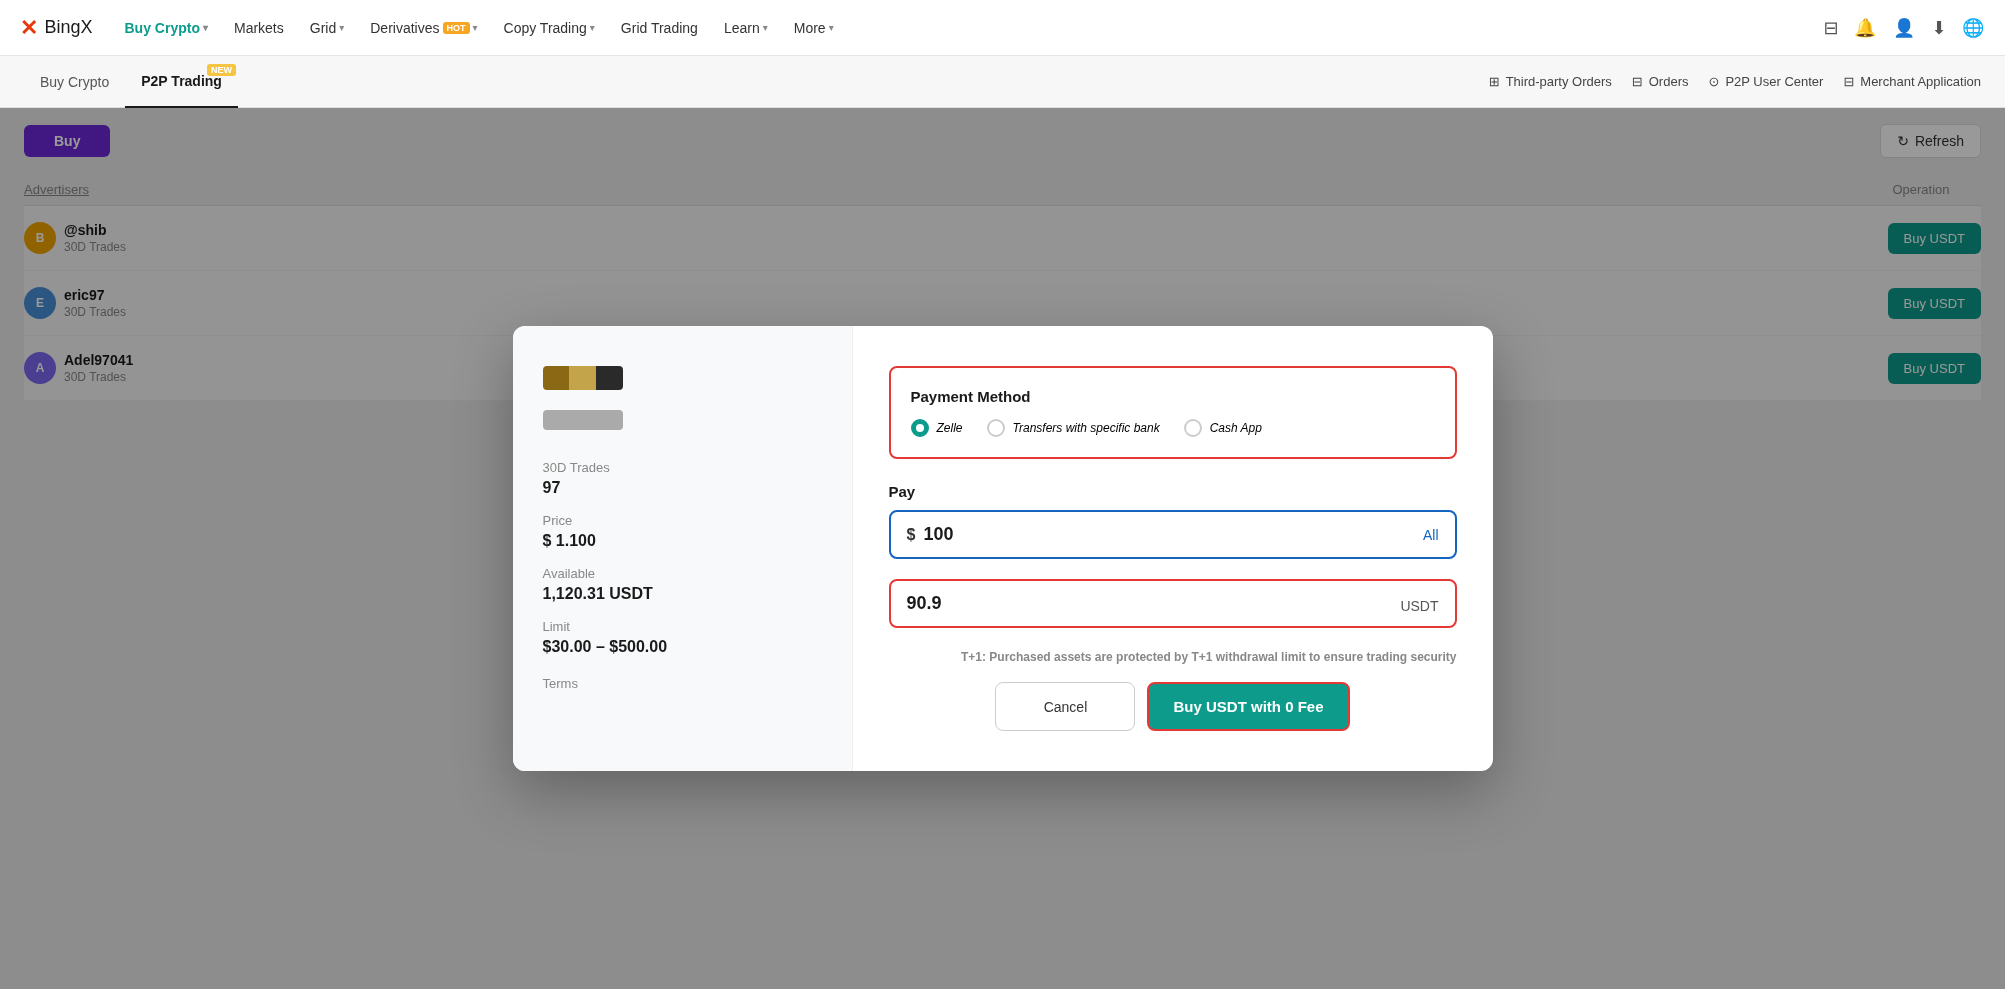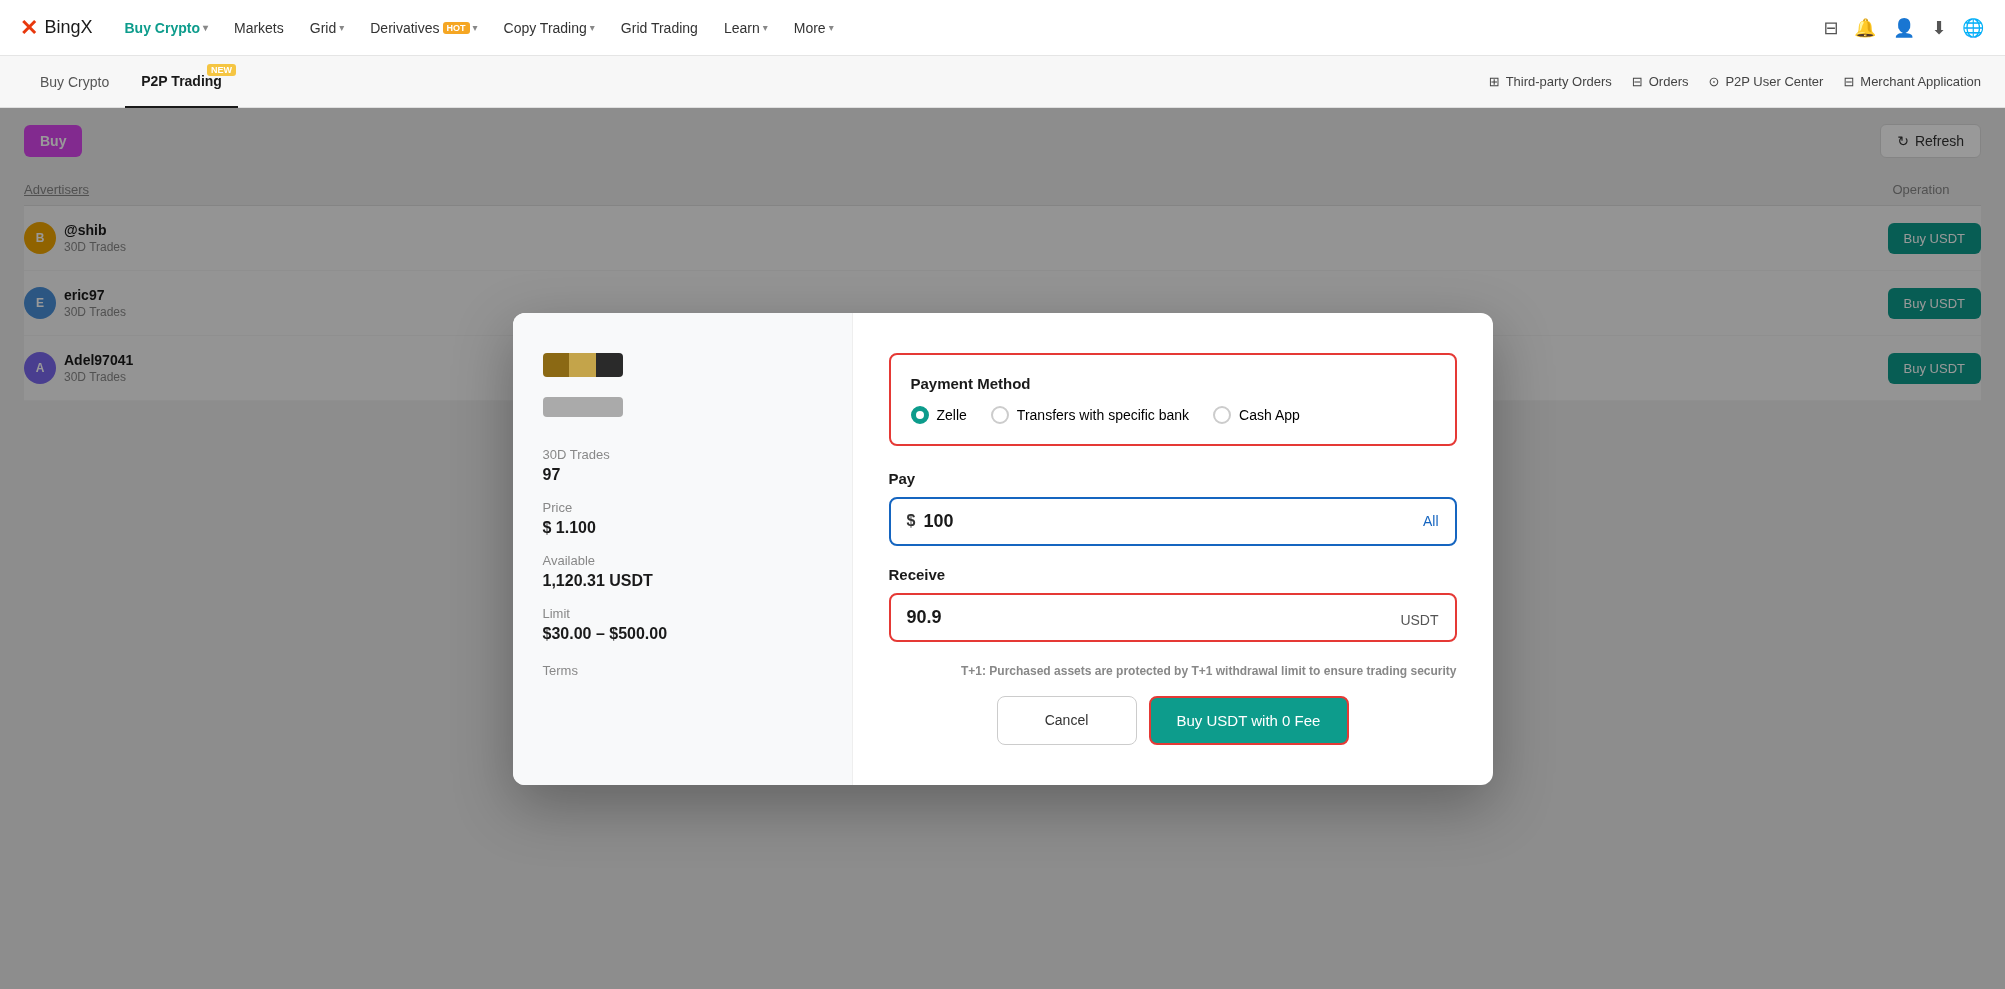--- a/index.html
+++ b/index.html
@@ -58,22 +58,22 @@
     }
 
     
     .table-bg {
       padding: 16px 24px;
     }
     .filter-row {
       display: flex; align-items: center; gap: 12px; margin-bottom: 16px;
     }
     .buy-btn {
-      background: #d946ef; color: #fff; border: none; border-radius: 6px;
-      padding: 8px 16px; font-size: 14px; font-weight: 600; cursor: pointer;
+      background: #6d28d9; color: #fff; border: none; border-radius: 6px;
+      padding: 8px 30px; font-size: 14px; font-weight: 600; cursor: pointer;
     }
     .refresh-btn {
       margin-left: auto; display: flex; align-items: center; gap: 6px;
       background: #fff; border: 1px solid #ddd; border-radius: 6px;
       padding: 8px 16px; font-size: 14px; cursor: pointer; color: #333;
     }
     .table-header {
       display: flex; padding: 8px 0; border-bottom: 1px solid #ddd;
       font-size: 13px; color: #888;
     }
@@ -127,21 +127,21 @@
     .modal-terms-label { font-size: 13px; color: #888; margin-top: 20px; }
 
     .modal-right {
       flex: 1; padding: 40px 36px; overflow-y: auto;
     }
     .payment-method-box {
       border: 2px solid #e53935; border-radius: 8px; padding: 20px; margin-bottom: 24px;
     }
     .pm-title { font-size: 15px; font-weight: 700; color: #1a1a1a; margin-bottom: 14px; }
     .pm-options { display: flex; align-items: center; gap: 24px; }
-    .pm-option { display: flex; align-items: center; gap: 8px; font-size: 14px; cursor: pointer; }
+    .pm-option { display: flex; align-items: center; gap: 8px; font-size: 12px; cursor: pointer; font-style: italic; }
     .radio-circle {
       width: 18px; height: 18px; border-radius: 50%; border: 2px solid #ccc;
       display: flex; align-items: center; justify-content: center;
     }
     .radio-circle.selected { border-color: #0d9c8c; background: #0d9c8c; }
     .radio-dot { width: 8px; height: 8px; border-radius: 50%; background: #fff; }
 
     .pay-section { margin-bottom: 20px; }
     .section-label { font-size: 15px; font-weight: 600; color: #1a1a1a; margin-bottom: 10px; }
     .pay-input-box {
@@ -169,21 +169,21 @@
     }
     .modal-actions { display: flex; gap: 12px; justify-content: center; }
     .cancel-btn {
       background: #fff; border: 1px solid #ccc; border-radius: 8px;
       padding: 14px 40px; font-size: 14px; font-weight: 500; cursor: pointer;
       color: #333; min-width: 140px;
     }
     .buy-fee-btn {
       background: #0d9c8c; color: #fff; border: 2px solid #e53935;
       border-radius: 8px; padding: 14px 24px; font-size: 15px;
-      font-weight: 400; cursor: pointer; min-width: 200px;
+      font-weight: 700; cursor: pointer; min-width: 200px;
     }
   </style>
 </head>
 <body>
 
 <nav class="topnav">
   <div class="logo-area">
     <span class="logo-x">✕</span>
     <span class="logo-text">BingX</span>
   </div>
@@ -356,21 +356,20 @@
         <div class="pay-section">
           <div class="section-label">Pay</div>
           <div class="pay-input-box">
             <span class="currency-sym">$</span>
             <input class="pay-input" type="text" value="100" style="">
             <span class="all-link">All</span>
           </div>
         </div>
 
         <div class="pay-section">
-          <div class="section-label">Receive</div>
           <div class="receive-box">
             <span class="receive-value">90.9</span>
             <span class="receive-currency">USDT</span>
           </div>
         </div>
 
         <div class="t1-text">T+1: Purchased assets are protected by T+1 withdrawal limit to ensure trading security</div>
 
         <div class="modal-actions">
           <button class="cancel-btn">Cancel</button>

